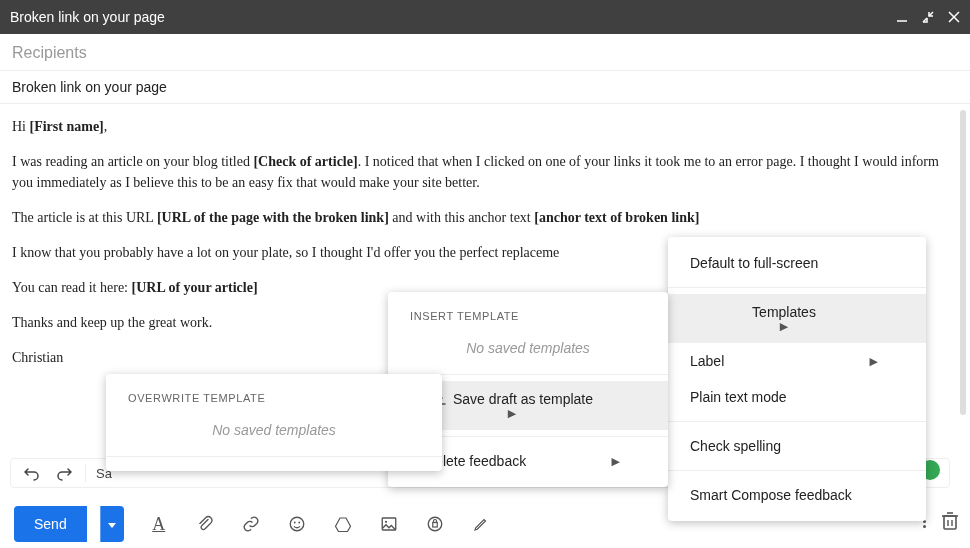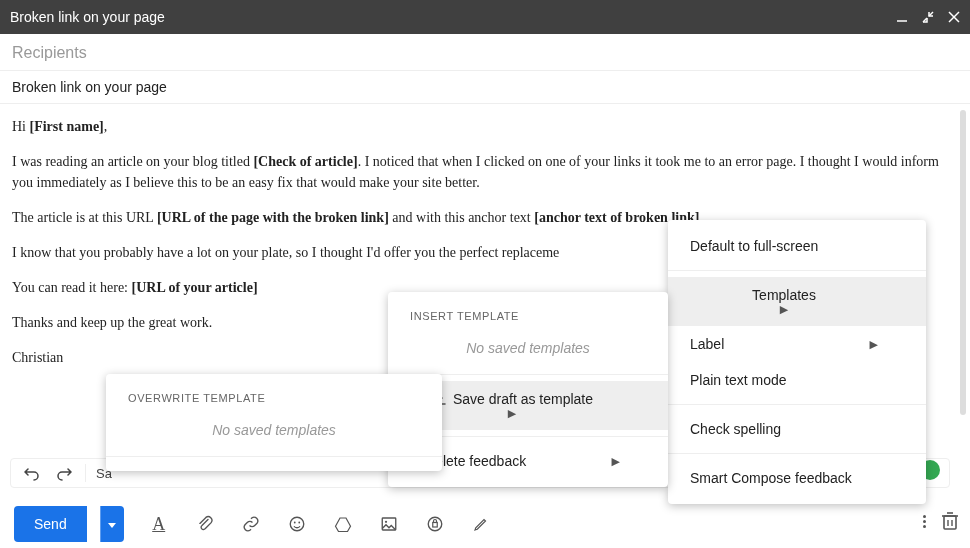--- a/index.html
+++ b/index.html
@@ -41,21 +41,21 @@
   .menu { position: absolute; background: #fff; border-radius: 4px; box-shadow: 0 2px 10px rgba(0,0,0,0.25); padding: 8px 0; font-size: 14px; color: #222; }
   .menu-item { padding: 10px 48px 10px 22px; display: flex; align-items: center; justify-content: space-between; white-space: nowrap; }
   .menu-item.hover { background: #eee; flex-direction: column; }
   .menu-item .arrow { font-size: 11px; color: #555; }
   .menu-divider { height: 1px; background: #eee; margin: 6px 0; }
   .menu-header { color: #666; font-size: 11px; letter-spacing: 0.6px; padding: 10px 22px 10px 22px; }
   .menu-note { color: #999; font-style: italic; text-align: center; padding: 8px 4px 12px; font-size: 14px; }
   .menu-item .left { display: flex; align-items: flex-start; gap: 6px; }
   .menu-item .left svg { flex-shrink: 0; }
 
-  #more-menu { left: 668px; top: 220px; width: 258px; }
+  #more-menu { left: 668px; top: 237px; width: 258px; }
   #templates-menu { left: 388px; top: 292px; width: 280px; }
   #save-menu { left: 106px; top: 374px; width: 336px; }
 
   .green-dot { position:absolute; right:30px; top:460px; width:20px; height:20px; background:#34a853; border-radius:50%; }
 </style>
 </head>
 <body>
 
 <div class="titlebar">
   <div class="title">Broken link on your page</div>

